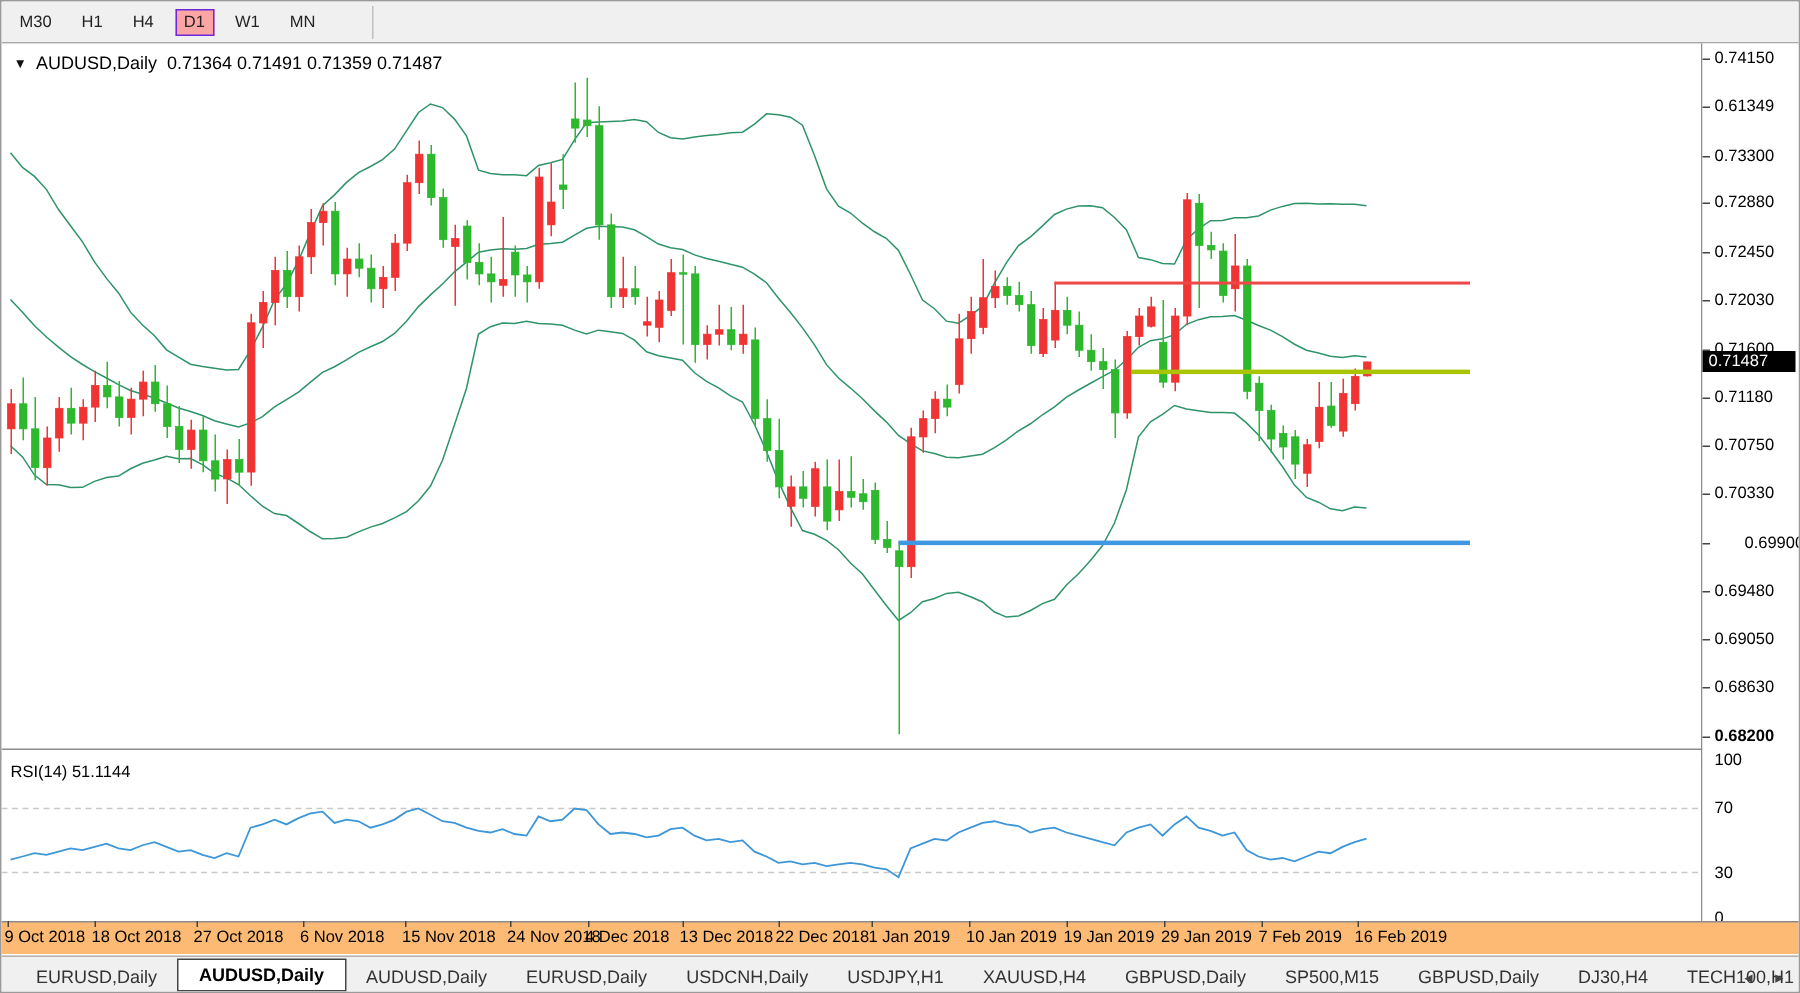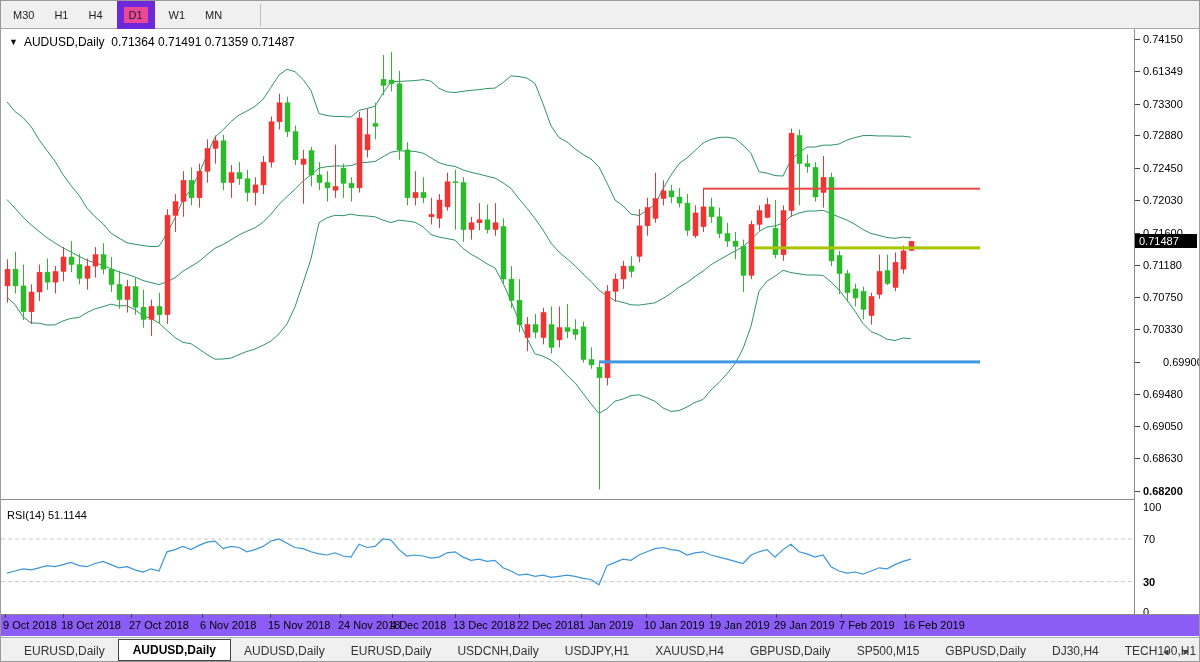--- a/index.html
+++ b/index.html
@@ -13,21 +13,21 @@
   
   #toolbar {
     position:absolute; left:0; top:0; width:1200px; height:28px;
     background:#f0f0f0; border-bottom:1px solid #a9a9a9;
     display:flex; align-items:center; padding-left:6px;
   }
   .tf-btn {
     min-width:26px; padding:2px 5px; margin-right:8px; text-align:center;
     font-size:11px; color:#222; border:1px solid transparent; cursor:default;
   }
-  .tf-btn.active { background:#ec4899; border:7px solid #6d28d9; }
+  .tf-btn.active { background:#fca5a5; border:1px solid #6d28d9; }
   #toolbar .tb-sep { width:1px; height:22px; background:#c0c0c0; margin-left:24px; }
   
   #main-svg { position:absolute; left:0; top:28px; }
   #rsi-svg  { position:absolute; left:0; top:505px; }
   .pane-line { position:absolute; left:0; width:1134px; height:1px; background:#8c8c8c; }
   #vaxis-border { position:absolute; left:1133px; top:28px; width:1px; height:585px; background:#8c8c8c; }
   
   #chart-title {
     position:absolute; left:8px; top:34px; font-size:12px; color:#000;
     display:flex; align-items:center; white-space:pre;
@@ -38,21 +38,21 @@
   
   #price-axis { position:absolute; left:1134px; top:28px; width:66px; height:585px; background:#fff; }
   .p-tick { position:absolute; left:8px; transform:translateY(-50%); font-size:11px; color:#000; white-space:nowrap; }
   .p-dash { position:absolute; left:0; width:5px; height:1px; background:#444; }
   #price-badge {
     position:absolute; left:0; top:205px; width:62px; height:14px;
     background:#000; color:#fff; font-size:11px; line-height:14px; padding-left:4px;
   }
   .r-tick { position:absolute; left:8px; transform:translateY(-50%); font-size:11px; color:#000; }
   
-  #date-axis { position:absolute; left:0; top:613px; width:1200px; height:22px; background:#8b5cf6; border-top:1px solid #8c8c8c; }
+  #date-axis { position:absolute; left:0; top:613px; width:1200px; height:22px; background:#fdba74; border-top:1px solid #8c8c8c; }
   .d-label { position:absolute; top:4px; font-size:11px; color:#000; white-space:nowrap; }
   .d-tick { position:absolute; top:-1px; width:1px; height:4px; background:#444; }
   
   #tabbar {
     position:absolute; left:0; top:636px; width:1200px; height:26px;
     background:#f0f0f0; border-top:1px solid #b0b0b0;
     display:flex; align-items:center; padding-left:10px;
   }
   .tab {
     font-size:12px; color:#333; padding:3px 13px; white-space:nowrap; cursor:default;
@@ -363,21 +363,21 @@
       <div class="p-dash" style="top: 364.763px;"></div>
       <div class="p-tick" style="top: 364.763px;">0.69480</div>
       <div class="p-dash" style="top: 397.429px;"></div>
       <div class="p-tick" style="top: 397.429px;">0.69050</div>
       <div class="p-dash" style="top: 429.334px;"></div>
       <div class="p-tick" style="top: 429.334px;">0.68630</div>
       <div class="p-dash" style="top: 462px;"></div>
       <div class="p-tick" style="top: 462px; font-weight: bold;">0.68200</div>
       <div class="r-tick" style="top: 478px;">100</div>
       <div class="r-tick" style="top: 510px;">70</div>
-      <div class="r-tick" style="top: 553px; font-weight: bold;">30</div>
+      <div class="r-tick" style="top: 553px;">30</div>
       <div class="r-tick" style="top: 583px;">0</div>
     </div>
 
   <div id="date-axis">
       <div class="d-tick" style="left: 4px;"></div>
       <div class="d-label" style="left: 2px;">9 Oct 2018</div>
       <div class="d-tick" style="left: 62px;"></div>
       <div class="d-label" style="left: 60px;">18 Oct 2018</div>
       <div class="d-tick" style="left: 130px;"></div>
       <div class="d-label" style="left: 128px;">27 Oct 2018</div>

